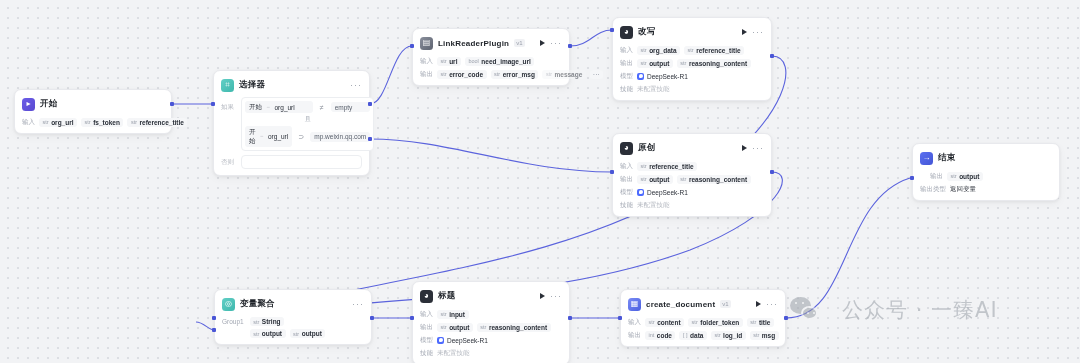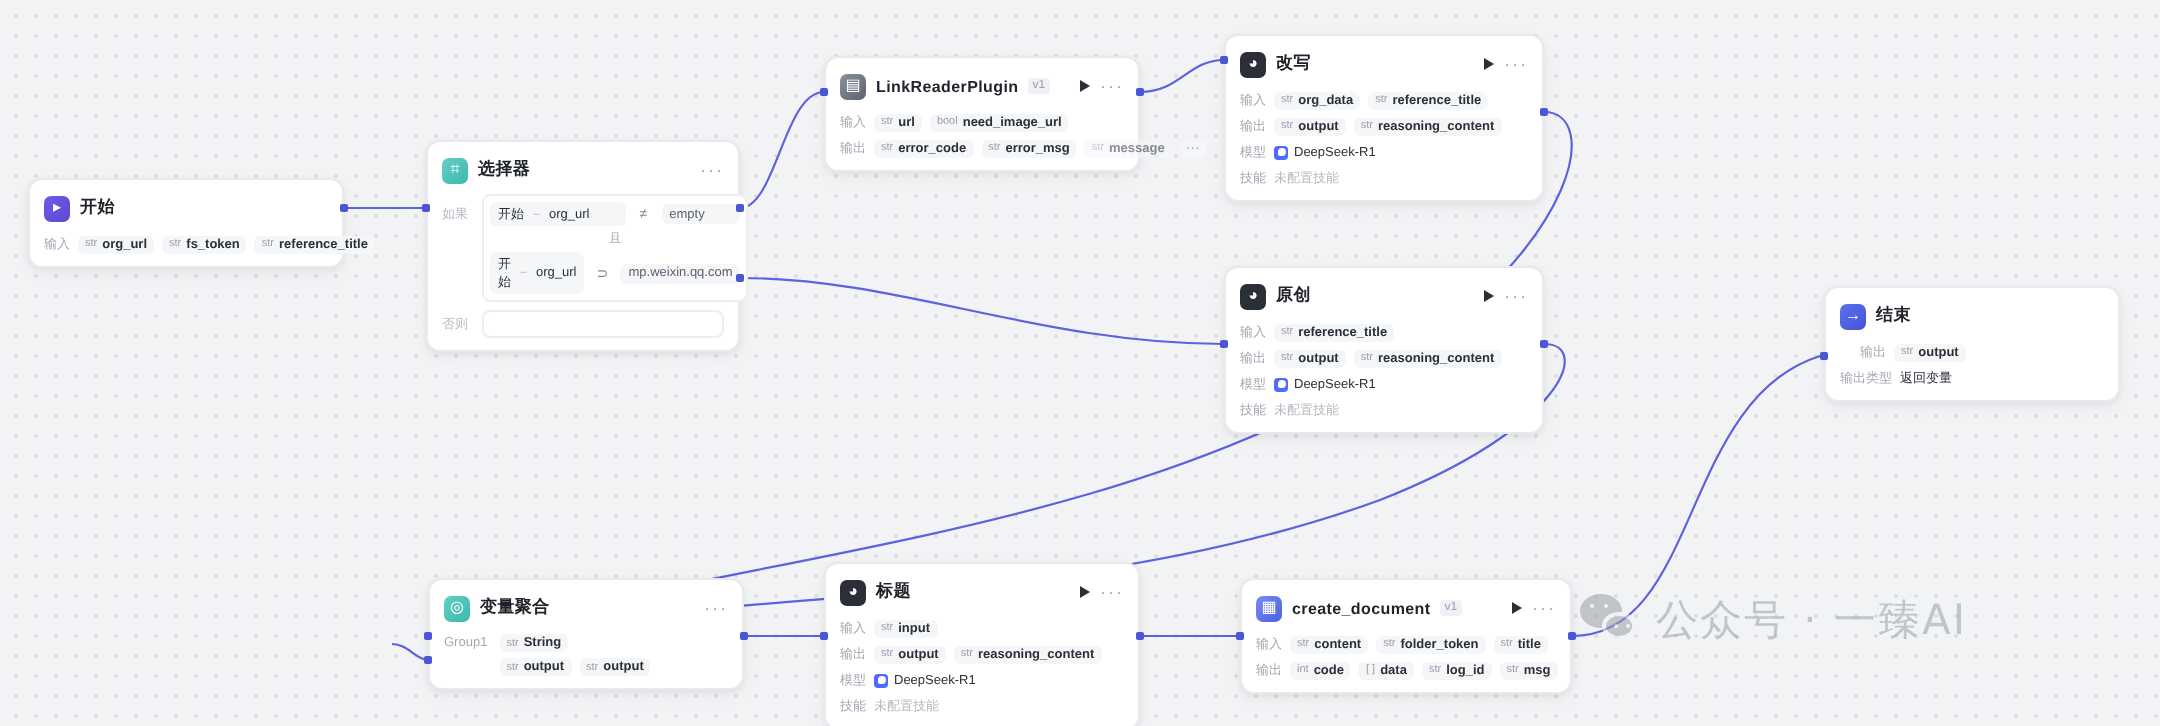--- a/index.html
+++ b/index.html
@@ -94,21 +94,21 @@
   .cond-val { flex: 1 1 auto; background:#f5f6f8; border-radius:3px; padding:1.5px 4px;
      font-size:6.5px; color:#5a616d; }
   .cond-and { text-align:center; font-size:6px; color:#a3a8b3; padding:2px 0; }
   .else-box { flex: 1 1 auto; border: 1px solid #eceef1; border-radius: 4px;
      height: 14px; background:#fff; }
   .group-row { display:flex; align-items:flex-start; gap:6px; margin-top:5px;}
   .group-label { font-size:6.5px; color:#a3a8b3; padding-top:1px;}
   .group-items { display:flex; flex-direction:column; gap:3px;}
 
   .watermark {
-    position: absolute; display: flex; align-items: center; gap: 8px;
+    position: absolute; display: flex; align-items: center; gap: 22px;
     z-index: 5; opacity: .55;
   }
   .wm-text { font-size: 21px; color: #9aa0a8; letter-spacing: 1px;
      font-family: "DejaVu Sans", sans-serif; }
   .wm-icon { position: relative; width: 30px; height: 26px; }
   .bub { position:absolute; background:#9aa0a8; border-radius:50%; }
   .bub.b1 { width: 21px; height: 17px; left:0; top:0; }
   .bub.b2 { width: 17px; height: 14px; left: 11px; top: 9px; border:2px solid #f2f3f5;}
   .bub .d { position:absolute; width:2.4px;height:2.4px;border-radius:50%;background:#f2f3f5;}
 </style>

